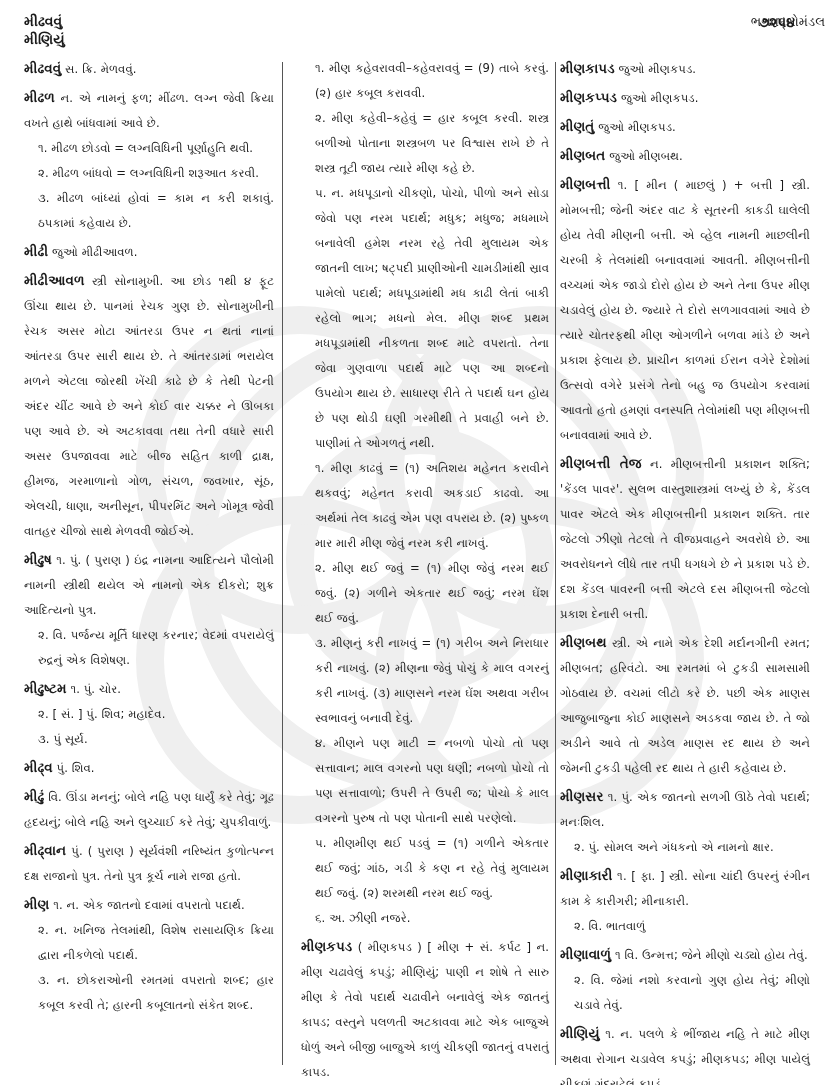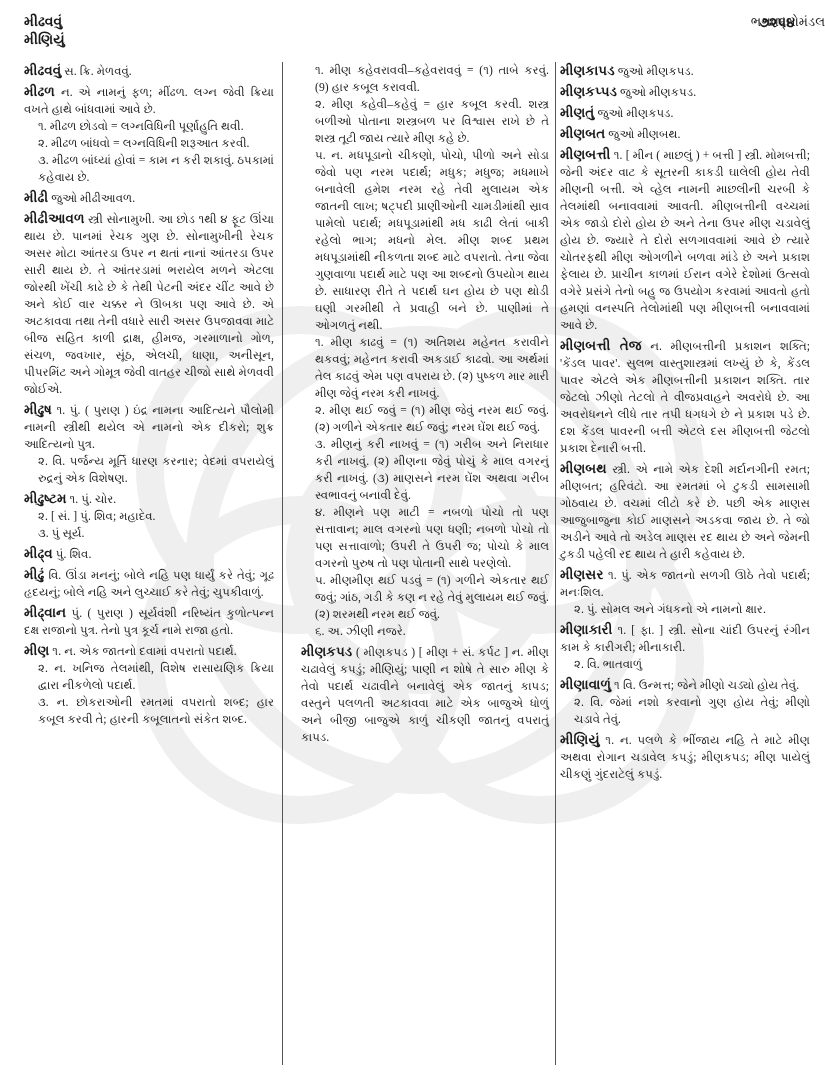--- a/index.html
+++ b/index.html
@@ -11,22 +11,22 @@
   }
   .watermark { position: absolute; left: 0; top: 0; width: 825px; height: 1085px; pointer-events: none; z-index: 0; }
   .page { position: relative; z-index: 1; }
   .header {
     position: absolute; left: 0; top: 0; width: 825px; height: 60px;
   }
   .guide-words { position: absolute; left: 24px; top: 12px; font-weight: bold; font-size: 14px; line-height: 18px; }
   .running-title { position: absolute; left: 0; width: 825px; top: 14px; text-align: right; font-size: 13px; }
   .page-number { position: absolute; right: 30px; top: 14px; font-size: 14px; font-weight: bold; text-align: right; }
   .col {
-    position: absolute; top: 62px; font-size: 11.6px; line-height: 17px;
-    text-align: justify; letter-spacing: 0.1px; font-family: Liberation Serif, serif;
+    position: absolute; top: 56px; font-size: 11.6px; line-height: 25px;
+    text-align: justify; letter-spacing: 0.1px;
   }
   .col-1 { left: 24px; width: 250px; }
   .col-2 { left: 301px; width: 248px; }
   .col-3 { left: 560px; width: 250px; }
   .divider { position: absolute; width: 1px; background: #555; }
   .div-1 { left: 282px; top: 62px; height: 1003px; }
   .div-2 { left: 555px; top: 62px; height: 1003px; }
   .entry { margin: 0 0 3px 0; }
   .entry p { margin: 0; }
   .hw { font-weight: bold; font-size: 13.5px; }
@@ -94,21 +94,21 @@
         <p><span class="hw">મીઢ્વાન</span><span> પું. ( પુરાણ ) સૂર્યવંશી નરિષ્યંત કુળોત્પન્ન દક્ષ રાજાનો પુત્ર. તેનો પુત્ર કૂર્ચ નામે રાજા હતો.</span></p>
       </div>
       <div class="entry">
         <p><span class="hw">મીણ</span><span> ૧. ન. એક જાતનો દવામાં વપરાતો પદાર્થ.</span></p>
         <p class="sub">૨. ન. ખનિજ તેલમાંથી, વિશેષ રાસાયણિક ક્રિયા દ્વારા નીકળેલો પદાર્થ.</p>
         <p class="sub">૩. ન. છોકરાઓની રમતમાં વપરાતો શબ્દ; હાર કબૂલ કરવી તે; હારની કબૂલાતનો સંકેત શબ્દ.</p>
       </div>
     </div>
   <div class="col col-2">
       <div class="entry">
-        <p class="sub">૧. મીણ કહેવરાવવી–કહેવરાવવું = (૧) તાબે કરવું. (9) હાર કબૂલ કરાવવી.</p>
+        <p class="sub">૧. મીણ કહેવરાવવી–કહેવરાવવું = (9) તાબે કરવું. (૨) હાર કબૂલ કરાવવી.</p>
         <p class="sub">૨. મીણ કહેવી–કહેવું = હાર કબૂલ કરવી. શસ્ત્ર બળીઓ પોતાના શસ્ત્રબળ પર વિશ્વાસ રાખે છે તે શસ્ત્ર તૂટી જાય ત્યારે મીણ કહે છે.</p>
         <p class="sub">૫. ન. મધપૂડાનો ચીકણો, પોચો, પીળો અને સોડા જેવો પણ નરમ પદાર્થ; મધુક; મધુજ; મધમાખે બનાવેલી હમેશ નરમ રહે તેવી મુલાયમ એક જાતની લાખ; ષટ્પદી પ્રાણીઓની ચામડીમાંથી સ્રાવ પામેલો પદાર્થ; મધપૂડામાંથી મધ કાઢી લેતાં બાકી રહેલો ભાગ; મધનો મેલ. મીણ શબ્દ પ્રથમ મધપૂડામાંથી નીકળતા શબ્દ માટે વપરાતો. તેના જેવા ગુણવાળા પદાર્થ માટે પણ આ શબ્દનો ઉપયોગ થાય છે. સાધારણ રીતે તે પદાર્થ ઘન હોય છે પણ થોડી ઘણી ગરમીથી તે પ્રવાહી બને છે. પાણીમાં તે ઓગળતું નથી.</p>
         <p class="sub">૧. મીણ કાઢવું = (૧) અતિશય મહેનત કરાવીને થકવવું; મહેનત કરાવી અકડાઈ કાઢવો. આ અર્થમાં તેલ કાઢવું એમ પણ વપરાય છે. (૨) પુષ્કળ માર મારી મીણ જેવું નરમ કરી નાખવું.</p>
         <p class="sub">૨. મીણ થઈ જવું = (૧) મીણ જેવું નરમ થઈ જવું. (૨) ગળીને એકતાર થઈ જવું; નરમ ઘેંશ થઈ જવું.</p>
         <p class="sub">૩. મીણનું કરી નાખવું = (૧) ગરીબ અને નિરાધાર કરી નાખવું. (૨) મીણના જેવું પોચું કે માલ વગરનું કરી નાખવું. (૩) માણસને નરમ ઘેંશ અથવા ગરીબ સ્વભાવનું બનાવી દેવું.</p>
         <p class="sub">૪. મીણને પણ માટી = નબળો પોચો તો પણ સત્તાવાન; માલ વગરનો પણ ધણી; નબળો પોચો તો પણ સત્તાવાળો; ઉપરી તે ઉપરી જ; પોચો કે માલ વગરનો પુરુષ તો પણ પોતાની સાથે પરણેલો.</p>
         <p class="sub">૫. મીણમીણ થઈ પડવું = (૧) ગળીને એકતાર થઈ જવું; ગાંઠ, ગડી કે કણ ન રહે તેવું મુલાયમ થઈ જવું. (૨) શરમથી નરમ થઈ જવું.</p>
         <p class="sub">૬. અ. ઝીણી નજરે.</p>
       </div>
       <div class="entry">

